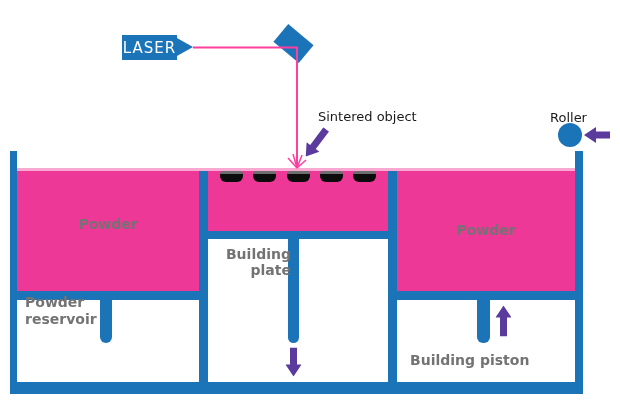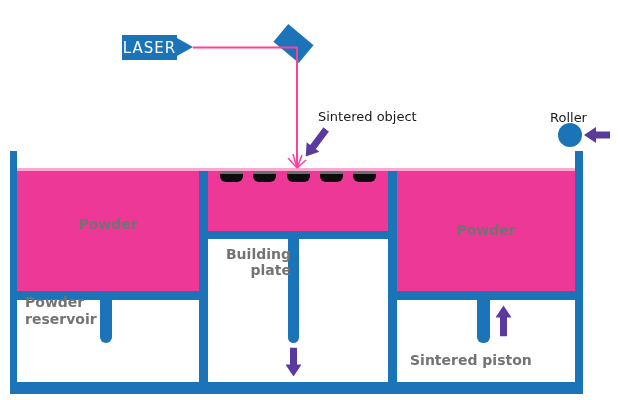--- a/index.html
+++ b/index.html
@@ -131,15 +131,15 @@
   <svg class="abs parrow arr-up" width="31" height="16" viewBox="0 0 31 16">
     <path d="M0 4.5 H19 V0 L31 8 L19 16 V11.5 H0 Z" fill="var(--purple)"></path>
   </svg>
 
   <div class="abs lbl lbl-sintered">Sintered object</div>
   <div class="abs lbl lbl-roller">Roller</div>
   <div class="abs lbl-bold lbl-powder-left">Powder</div>
   <div class="abs lbl-bold lbl-powder-right">Powder</div>
   <div class="abs lbl-bold lbl-building">Building plate</div>
   <div class="abs lbl-bold lbl-reservoir">Powder reservoir</div>
-  <div class="abs lbl-bold lbl-delivery">Sintered piston</div>
+  <div class="abs lbl-bold lbl-delivery">Building piston</div>
 
 </div>
 
 </body></html>

